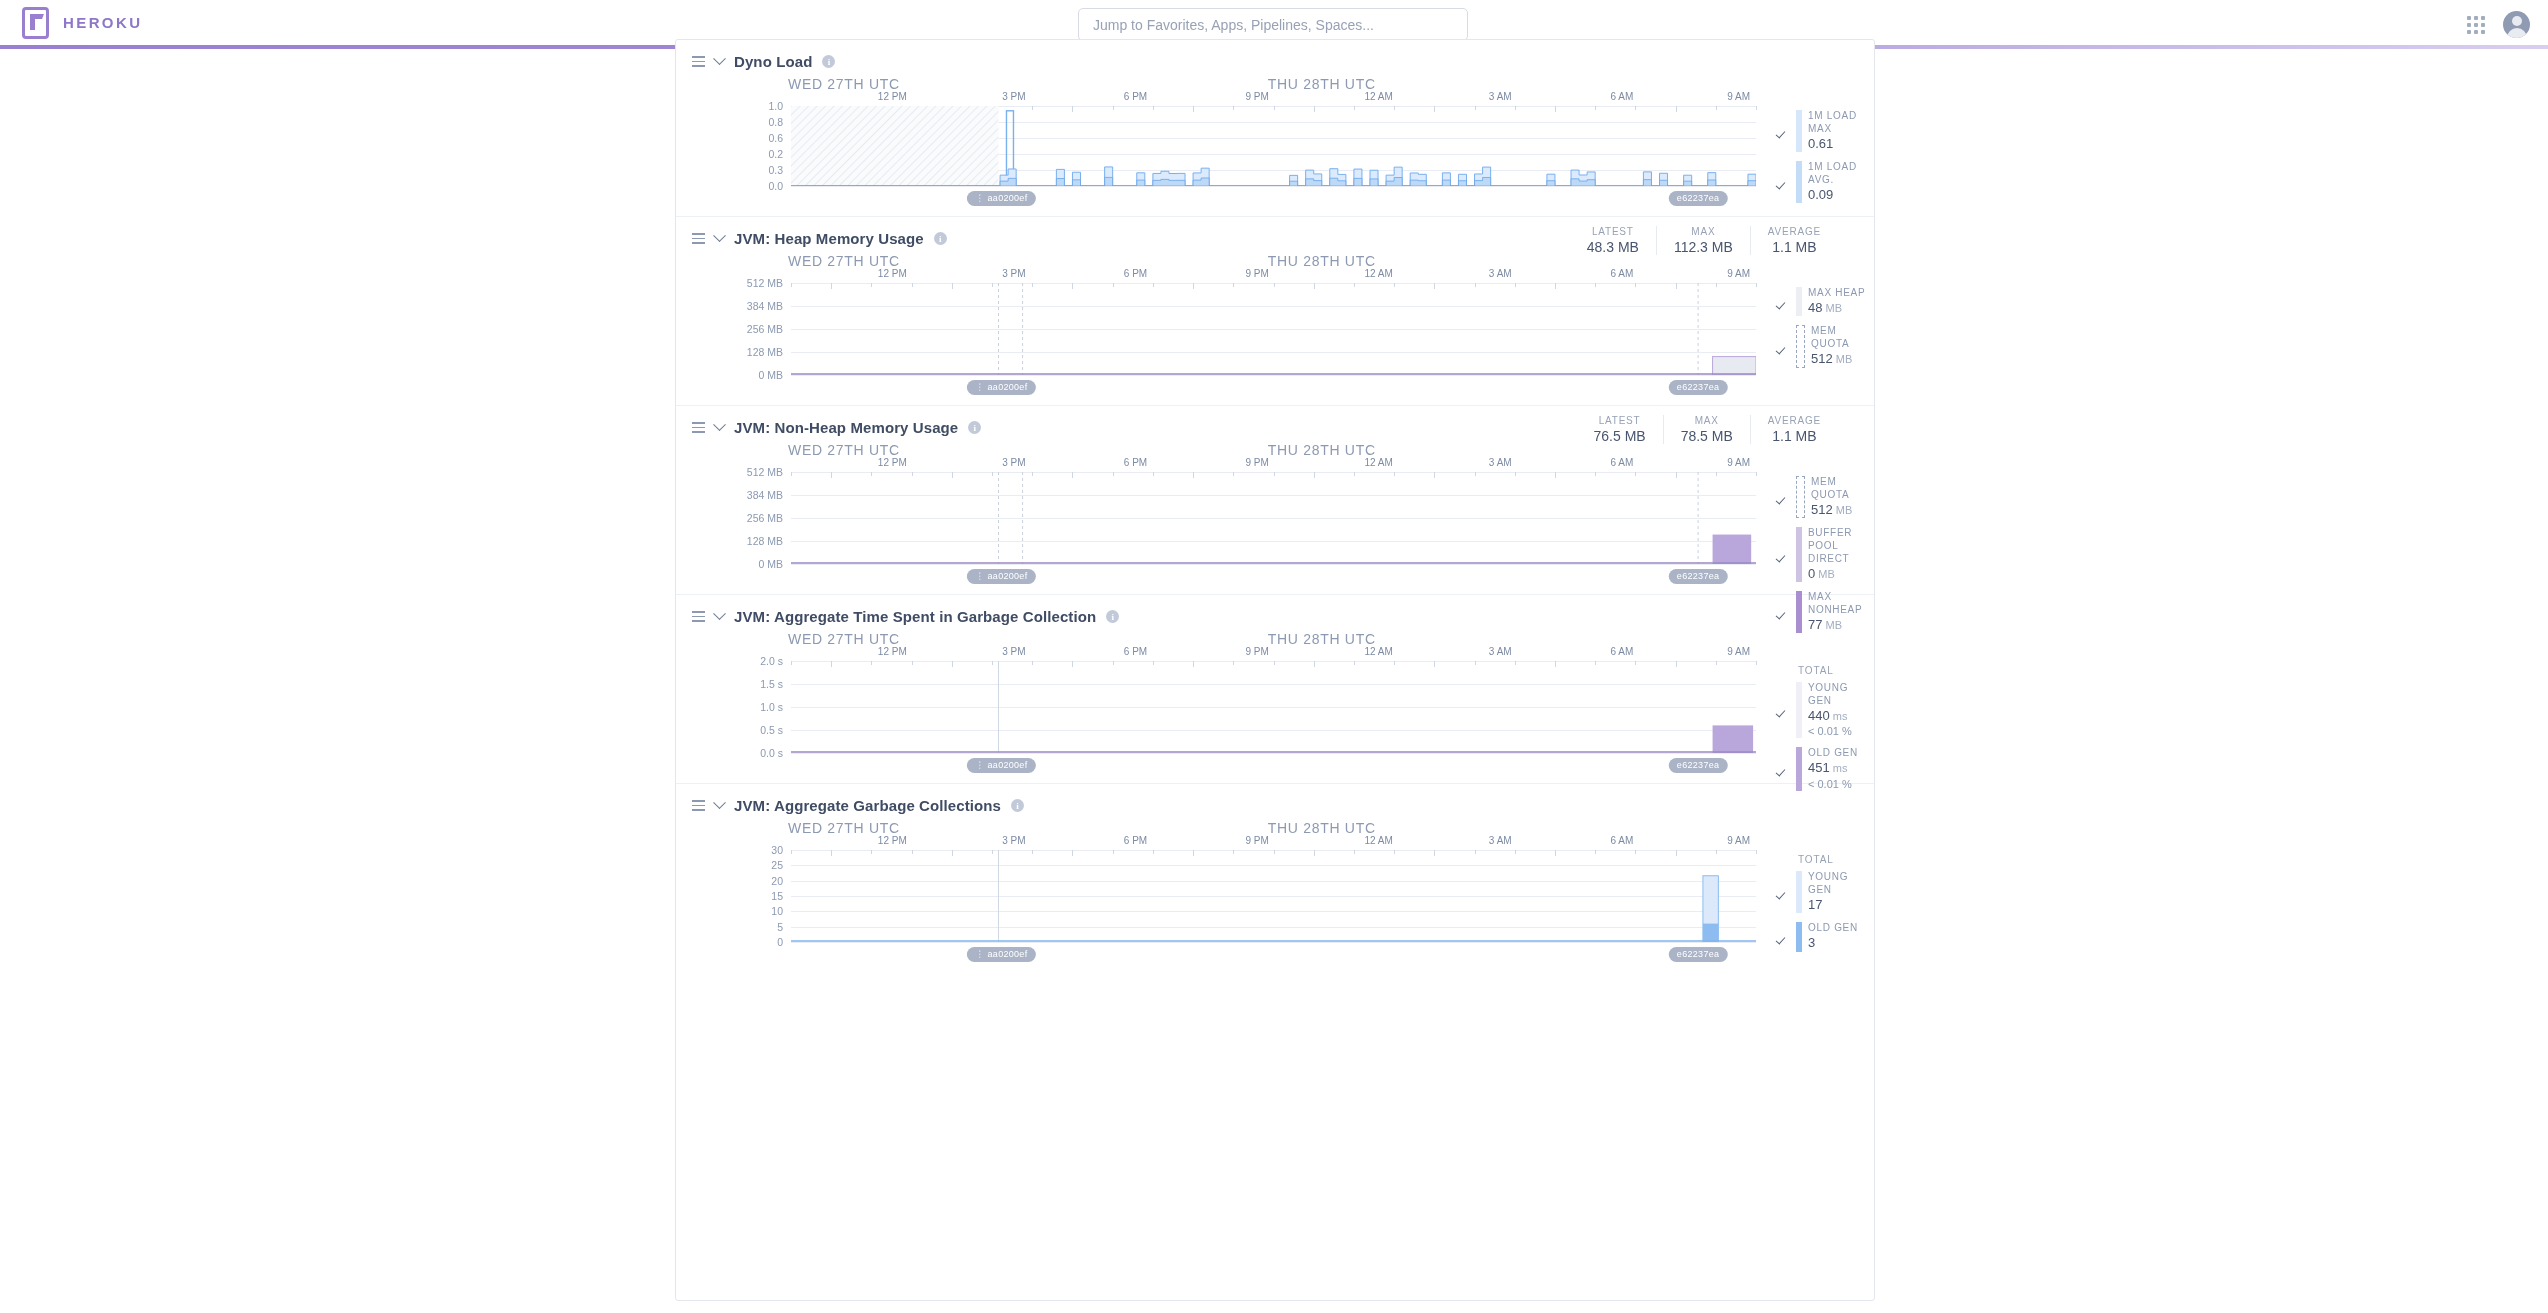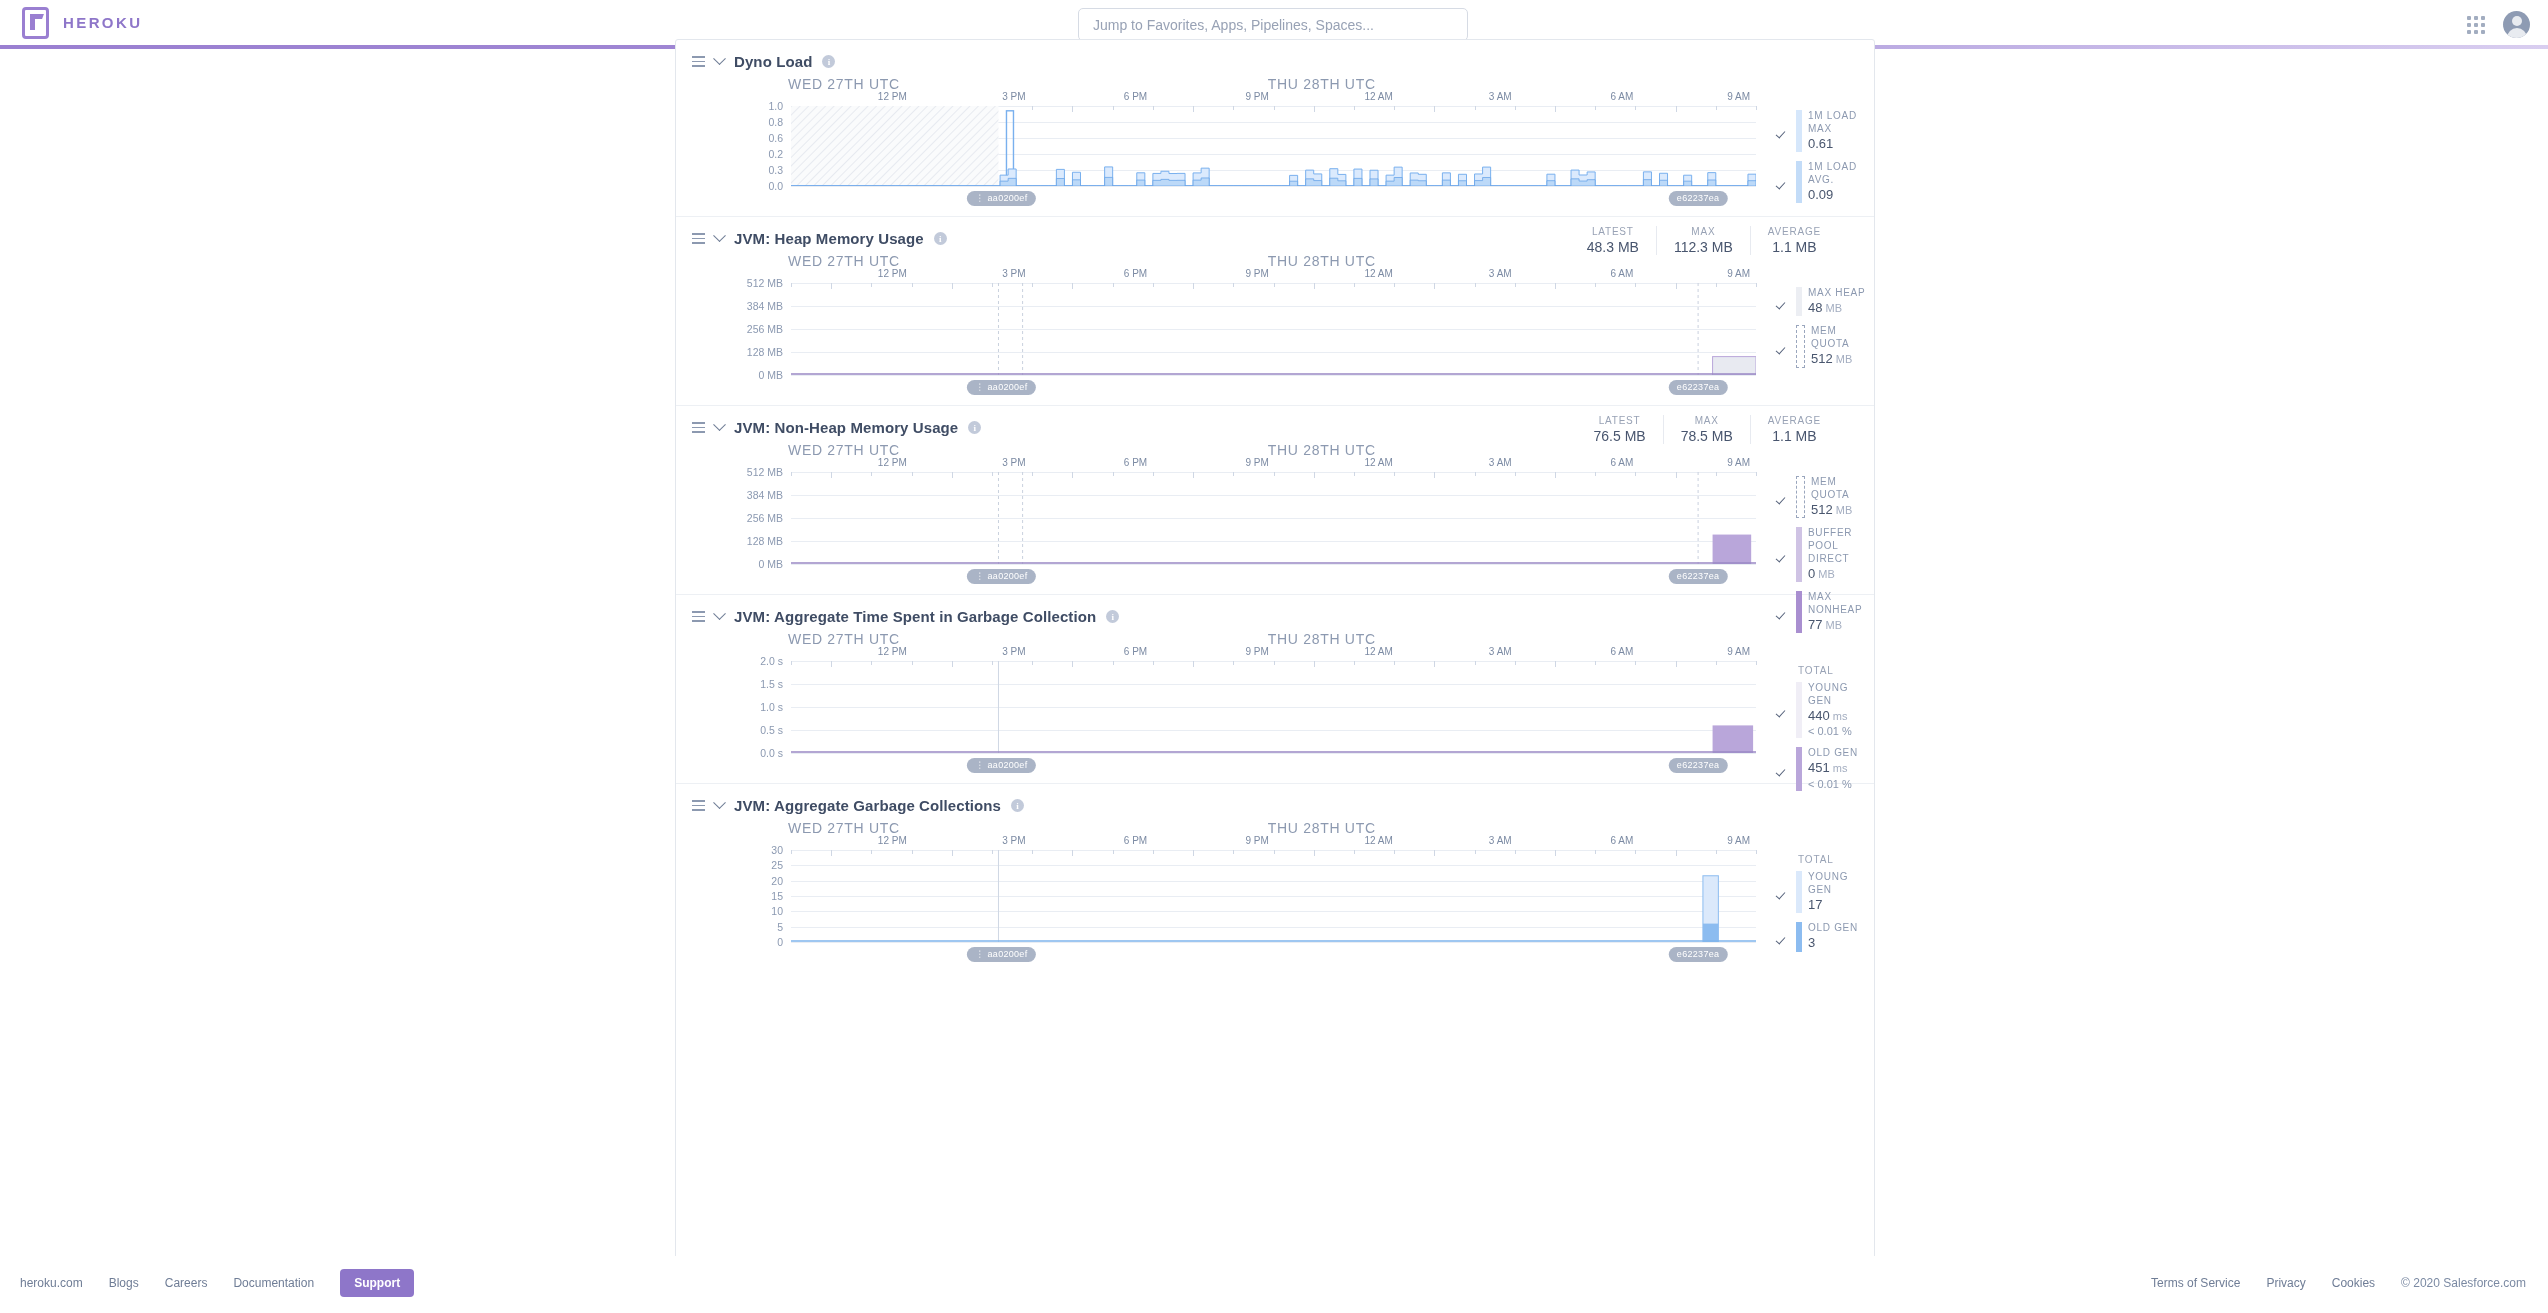--- a/index.html
+++ b/index.html
@@ -706,28 +706,13 @@
               <span class="legend-text">
                 <span class="legend-name">OLD GEN</span>
                 <span class="legend-val">3</span>
               </span>
             </div>
           </div>
         </div>
       </div>
     </div>
 
-  <div class="footer">
-    <div class="footer-left" id="footer-left">
-        <a>heroku.com</a>
-        <a>Blogs</a>
-        <a>Careers</a>
-        <a>Documentation</a>
-        <a class="support-btn">Support</a>
-      </div>
-    <div class="footer-right" id="footer-right">
-        <a>Terms of Service</a>
-        <a>Privacy</a>
-        <a>Cookies</a>
-        <span class="copyright">© 2020 Salesforce.com</span>
-      </div>
-  </div>
 </div>
 
 </body></html>

